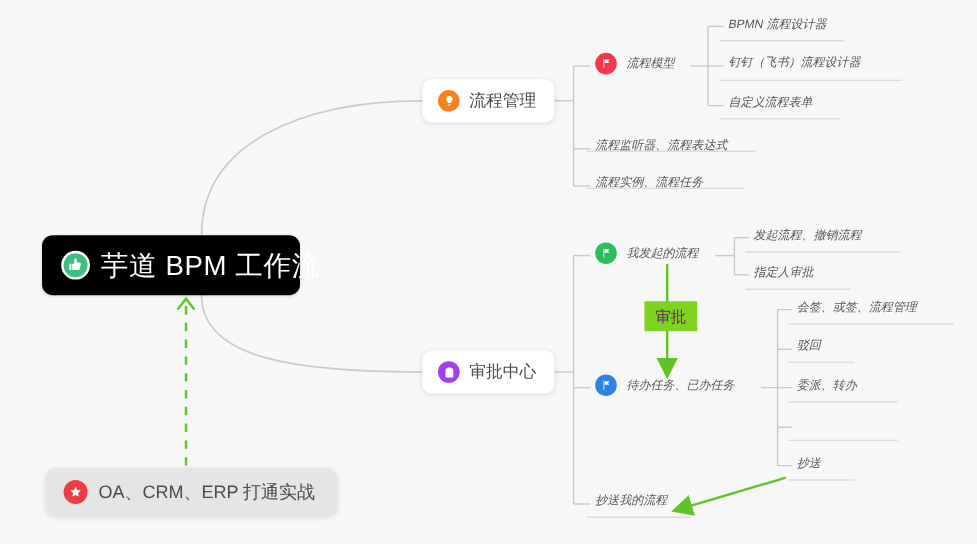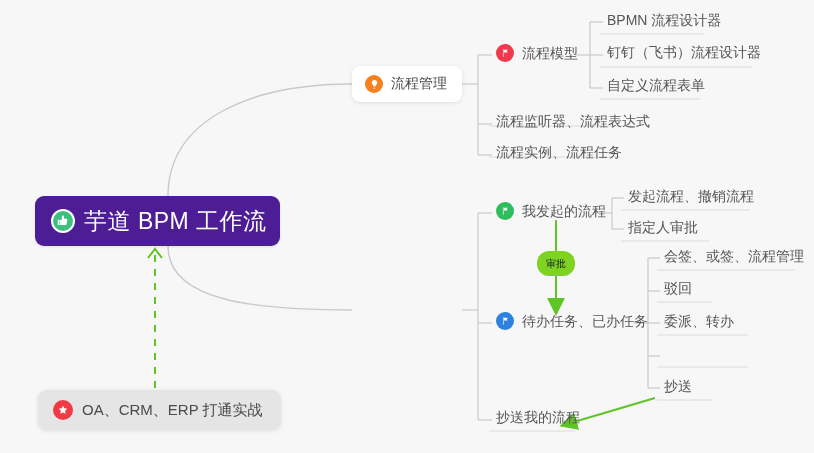--- a/index.html
+++ b/index.html
@@ -26,23 +26,23 @@
     width: 814px;
     height: 453px;
     pointer-events: none;
   }
 
   
   .root-node {
     position: absolute;
     left: 35px;
     top: 196px;
-    width: 245px;
+    width: 215px;
     height: 50px;
-    background: #4c1d95;
+    background: #000000;
     border-radius: 9px;
     display: flex;
     align-items: center;
     padding-left: 16px;
     box-sizing: border-box;
     box-shadow: 0 1px 3px rgba(0,0,0,0.10);
     z-index: 5;
   }
   .root-label {
     color: #ffffff;
@@ -69,26 +69,27 @@
     font-size: 14px;
     color: #4a4a4a;
     margin-left: 8px;
     white-space: nowrap;
     text-align: right;
   }
 
   
   .text-node {
     position: absolute;
-    font-size: 14px;
+    font-size: 10px;
     color: #565656;
     white-space: nowrap;
     padding: 0 4px 4px 4px;
     z-index: 4;
     line-height: 17px;
+    font-style: italic;
   }
   .text-node.with-icon {
     display: flex;
     align-items: center;
   }
   .text-node.with-icon .tlabel { margin-left: 8px; }
 
   
   .icon {
     display: inline-flex;
@@ -112,23 +113,23 @@
   .ico-clip   { background: #a23ef0; }
   .ico-flagR  { background: #f0394d; }
   .ico-flagG  { background: #2dbd5d; }
   .ico-flagB  { background: #2d82e0; }
   .ico-star   { background: #ef3b44; width: 20px; height: 20px; }
 
   
   .tag-node {
     position: absolute;
     background: #7ed321;
-    border-radius: 12px;
-    color: #0f172a;
-    font-size: 10px;
+    border-radius: 1px;
+    color: #701a75;
+    font-size: 13px;
     padding: 5px 9px;
     z-index: 6;
     line-height: 15px;
     white-space: nowrap;
   }
 
   
   .bottom-card {
     position: absolute;
     left: 38px;
@@ -263,20 +264,28 @@
   <div class="text-node" style="left:603px; top:12px;">
     <span>BPMN 流程设计器</span>
   </div>
   <div class="text-node" style="left:603px; top:44px;">
     <span>钉钉（飞书）流程设计器</span>
   </div>
   <div class="text-node" style="left:603px; top:77px;">
     <span>自定义流程表单</span>
   </div>
 
+  <div class="card-node" style="left:352px; top:292px;">
+    <span class="icon ico-round ico-clip">
+      <svg width="11" height="11" viewBox="0 0 24 24" aria-hidden="true">
+        <path fill="#ffffff" d="M9 2.5h6c.6 0 1 .4 1 1v.9h1.4c.9 0 1.6.7 1.6 1.6v13.4c0 .9-.7 1.6-1.6 1.6H6.6c-.9 0-1.6-.7-1.6-1.6V6c0-.9.7-1.6 1.6-1.6H8v-.9c0-.6.4-1 1-1zm-1.4 7h8.8v1.6H7.6V9.5zm0 3.6h8.8v1.6H7.6v-1.6zm0 3.6h6V18h-6v-1.3z"></path>
+      </svg>
+    </span>
+    <span class="card-label">审批中心</span>
+  </div>
 
   <div class="text-node with-icon" style="left:492px; top:202px;">
     <span class="icon ico-round ico-flagG">
       <svg width="10" height="10" viewBox="0 0 24 24" aria-hidden="true">
         <path fill="#ffffff" d="M7 3h1.6v18H7V3zm2.6 1h9l-2.3 3.6L18.6 11h-9V4z"></path>
       </svg>
     </span>
     <span class="tlabel">我发起的流程</span>
   </div>
 

